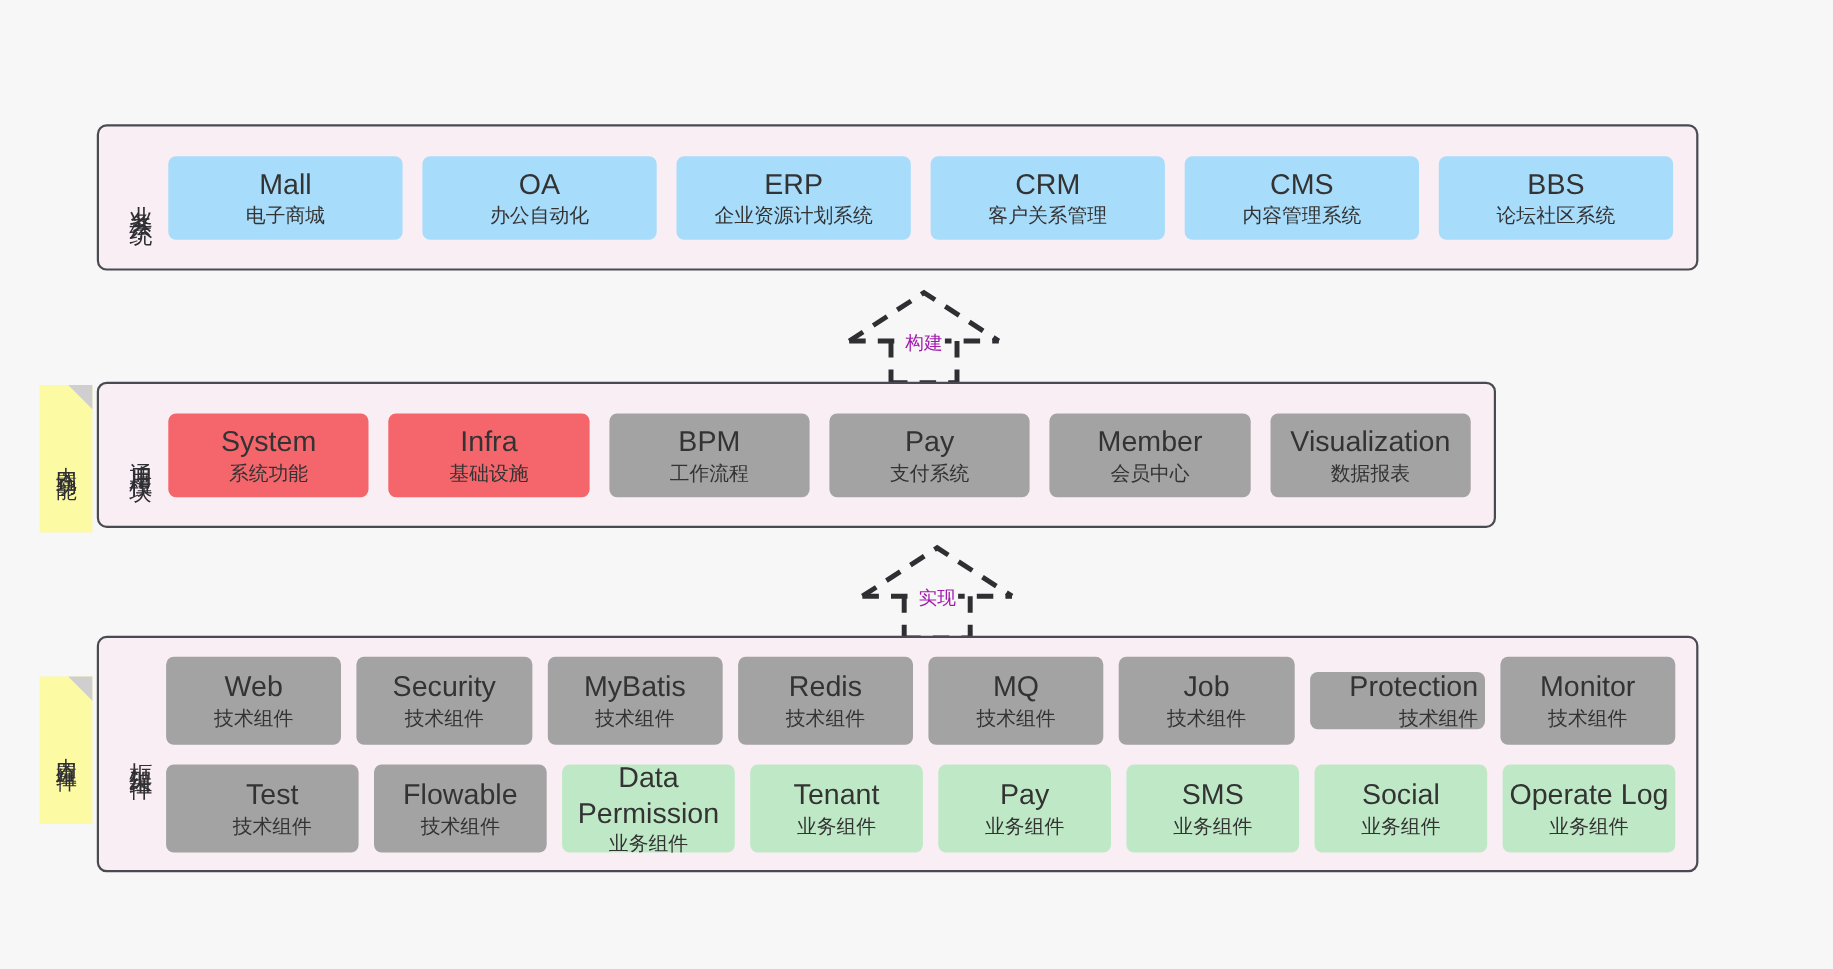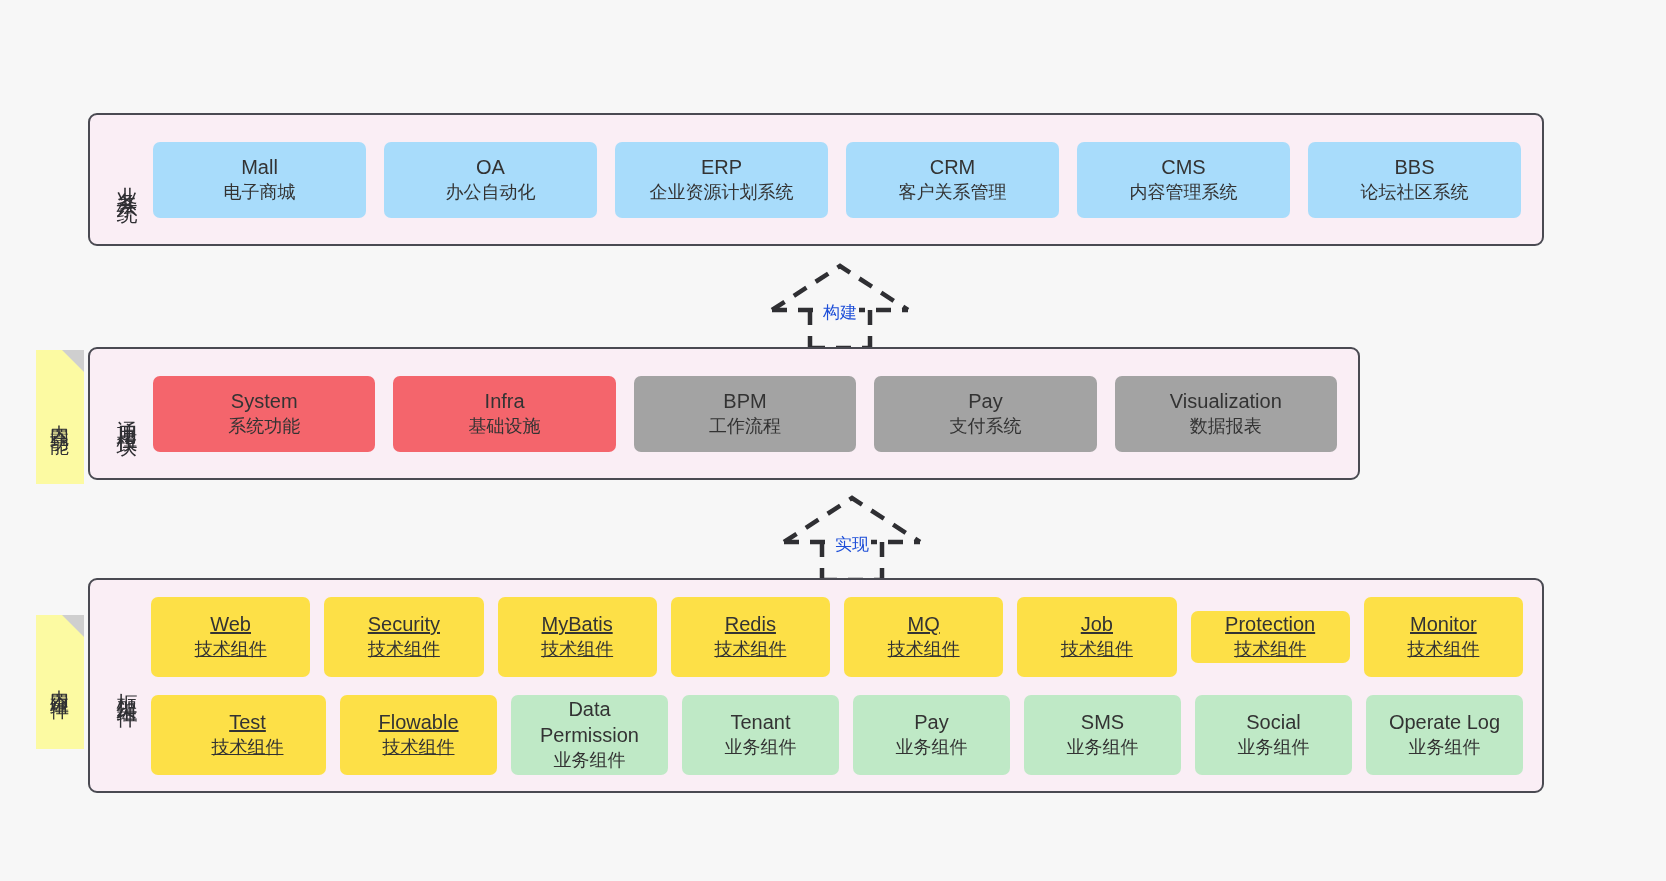--- a/index.html
+++ b/index.html
@@ -60,26 +60,26 @@
     display:flex;
     flex-direction:column;
     align-items:center;
     justify-content:center;
     text-align:center;
     color:#333;
     line-height:1.28;
     box-sizing:border-box;
     padding:4px 6px;
   }
-  .box .t1{font-size:20px;}
+  .box .t1{font-size:26px;}
   .box .t2{font-size:18px;}
   .blue{background:#a8dcfb;}
   .red{background:#f4656c;}
   .pink{background:#a3a3a3;}
-  .green{background:#fde047;text-decoration:underline;}
+  .green{background:#a3a3a3;}
   .lgreen{background:#bfe9c6;}
 
   
   .note{
     position:absolute;
     background:#fcfaa2;
     box-sizing:border-box;
     display:flex;
     align-items:center;
     justify-content:center;
@@ -100,21 +100,21 @@
     border-top:22px solid #cfcfcf;
     border-left:22px solid transparent;
   }
 
   
   .conn{position:absolute;}
   .conn svg{display:block;overflow:visible;}
   .conn .clabel{
     position:absolute;
     font-size:17px;
-    color:#1d4ed8;
+    color:#a21caf;
     background:#f7f7f7;
     padding:0 2px;
     white-space:nowrap;
     transform:translate(-50%,-50%);
   }
 </style>
 </head>
 <body>
 
 <div class="canvas">
@@ -180,20 +180,24 @@
         </div>
         <div class="box pink" style="margin:0 9px;">
           <span class="t1">BPM</span>
           <span class="t2">工作流程</span>
         </div>
         <div class="box pink" style="margin:0 9px;">
           <span class="t1">Pay</span>
           <span class="t2">支付系统</span>
         </div>
         <div class="box pink" style="margin:0 9px;">
+          <span class="t1">Member</span>
+          <span class="t2">会员中心</span>
+        </div>
+        <div class="box pink" style="margin:0 9px;">
           <span class="t1">Visualization</span>
           <span class="t2">数据报表</span>
         </div>
       </div>
     </div>
   </div>
 
   <div class="conn" style="left:772px;top:490px;width:160px;height:92px;">
     <svg width="160" height="92" viewBox="0 0 160 92">
       <polyline points="12,52 80,8 148,52" fill="none" stroke="#2f2f33" stroke-width="4.5" stroke-dasharray="15 11" stroke-linecap="butt"></polyline>
@@ -231,21 +235,21 @@
           <span class="t2">技术组件</span>
         </div>
         <div class="box green" style="margin:0 7px;">
           <span class="t1">MQ</span>
           <span class="t2">技术组件</span>
         </div>
         <div class="box green" style="margin:0 7px;">
           <span class="t1">Job</span>
           <span class="t2">技术组件</span>
         </div>
-        <div class="box green" style="margin:14px 7px;">
+        <div class="box green" style="margin:14px 7px;align-items:flex-end;">
           <span class="t1">Protection</span>
           <span class="t2">技术组件</span>
         </div>
         <div class="box green" style="margin:0 7px;">
           <span class="t1">Monitor</span>
           <span class="t2">技术组件</span>
         </div>
       </div>
 
       <div class="row" style="height:80px;margin-top:18px;">

